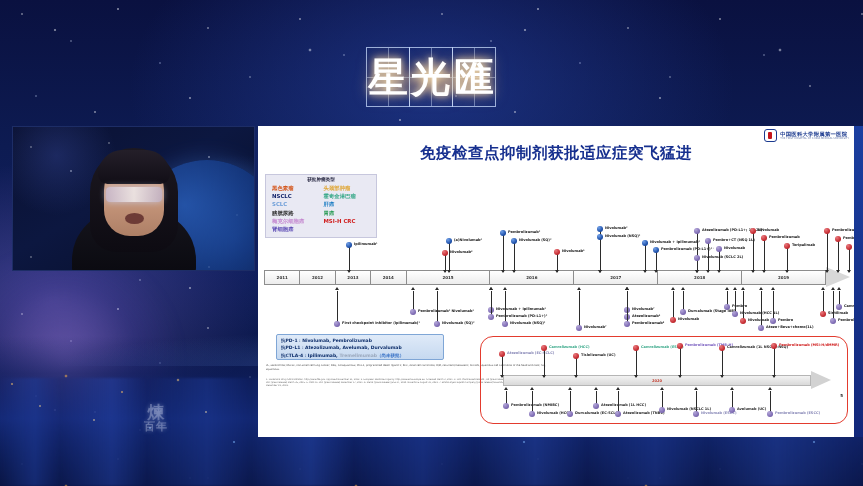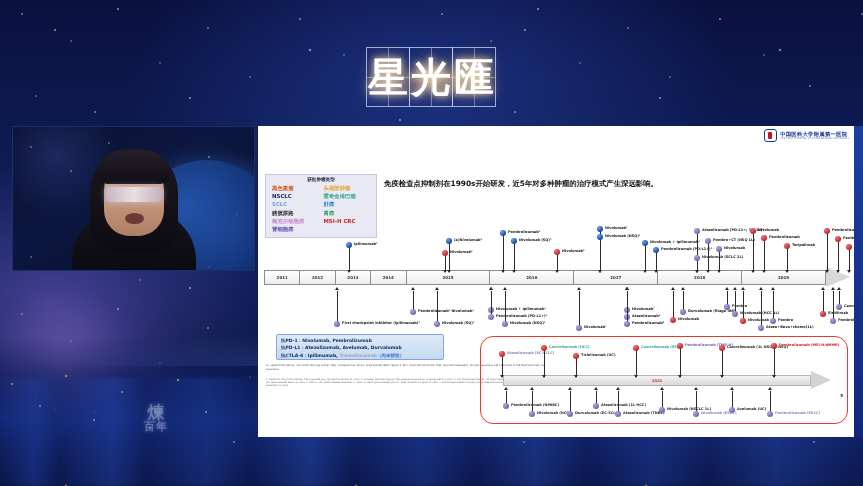--- a/index.html
+++ b/index.html
@@ -427,20 +427,21 @@
   <div class="slide">
 
     <div class="slide-logo">
       <div class="mark"></div>
       <div class="txt">
         <div>中国医科大学附属第一医院</div>
         <div class="sub">THE FIRST HOSPITAL OF CHINA MEDICAL UNIVERSITY</div>
       </div>
     </div>
 
+    <div class="slide-title">免疫检查点抑制剂获批适应症突飞猛进</div>
 
     <div class="tumor-box">
       <div class="hdr">获批肿瘤类型</div>
       <div class="tumor-cols">
         <div class="tumor-col" id="tumor-left">
             <div style="color: rgb(212, 88, 31);">黑色素瘤</div>
             <div style="color: rgb(19, 36, 107);">NSCLC</div>
             <div style="color: rgb(111, 159, 216);">SCLC</div>
             <div style="color: rgb(42, 42, 42);">膀胱尿路</div>
             <div style="color: rgb(197, 138, 208);">梅克尔细胞癌</div>
@@ -450,21 +451,20 @@
             <div style="color: rgb(224, 168, 58);">头颈部肿瘤</div>
             <div style="color: rgb(58, 169, 138);">霍奇金淋巴瘤</div>
             <div style="color: rgb(31, 127, 196);">肝癌</div>
             <div style="color: rgb(47, 158, 90);">胃癌</div>
             <div style="color: rgb(208, 30, 30);">MSI-H CRC</div>
           </div>
       </div>
     </div>
 
     <div class="body-text">
-      <p>免疫检查点抑制剂在1990s开始研发，近5年对多种肿瘤的治疗模式产生深远影响。</p>
     </div>
 
     <div class="tl">
       <div class="tl-bar" id="tl-years">
           <div class="yr" style="flex: 34 0 0px;">2011</div>
           <div class="yr" style="flex: 34 0 0px;">2012</div>
           <div class="yr" style="flex: 34 0 0px;">2013</div>
           <div class="yr" style="flex: 34 0 0px;">2014</div>
           <div class="yr" style="flex: 82 0 0px;">2015</div>
           <div class="yr" style="flex: 82 0 0px;">2016</div>

